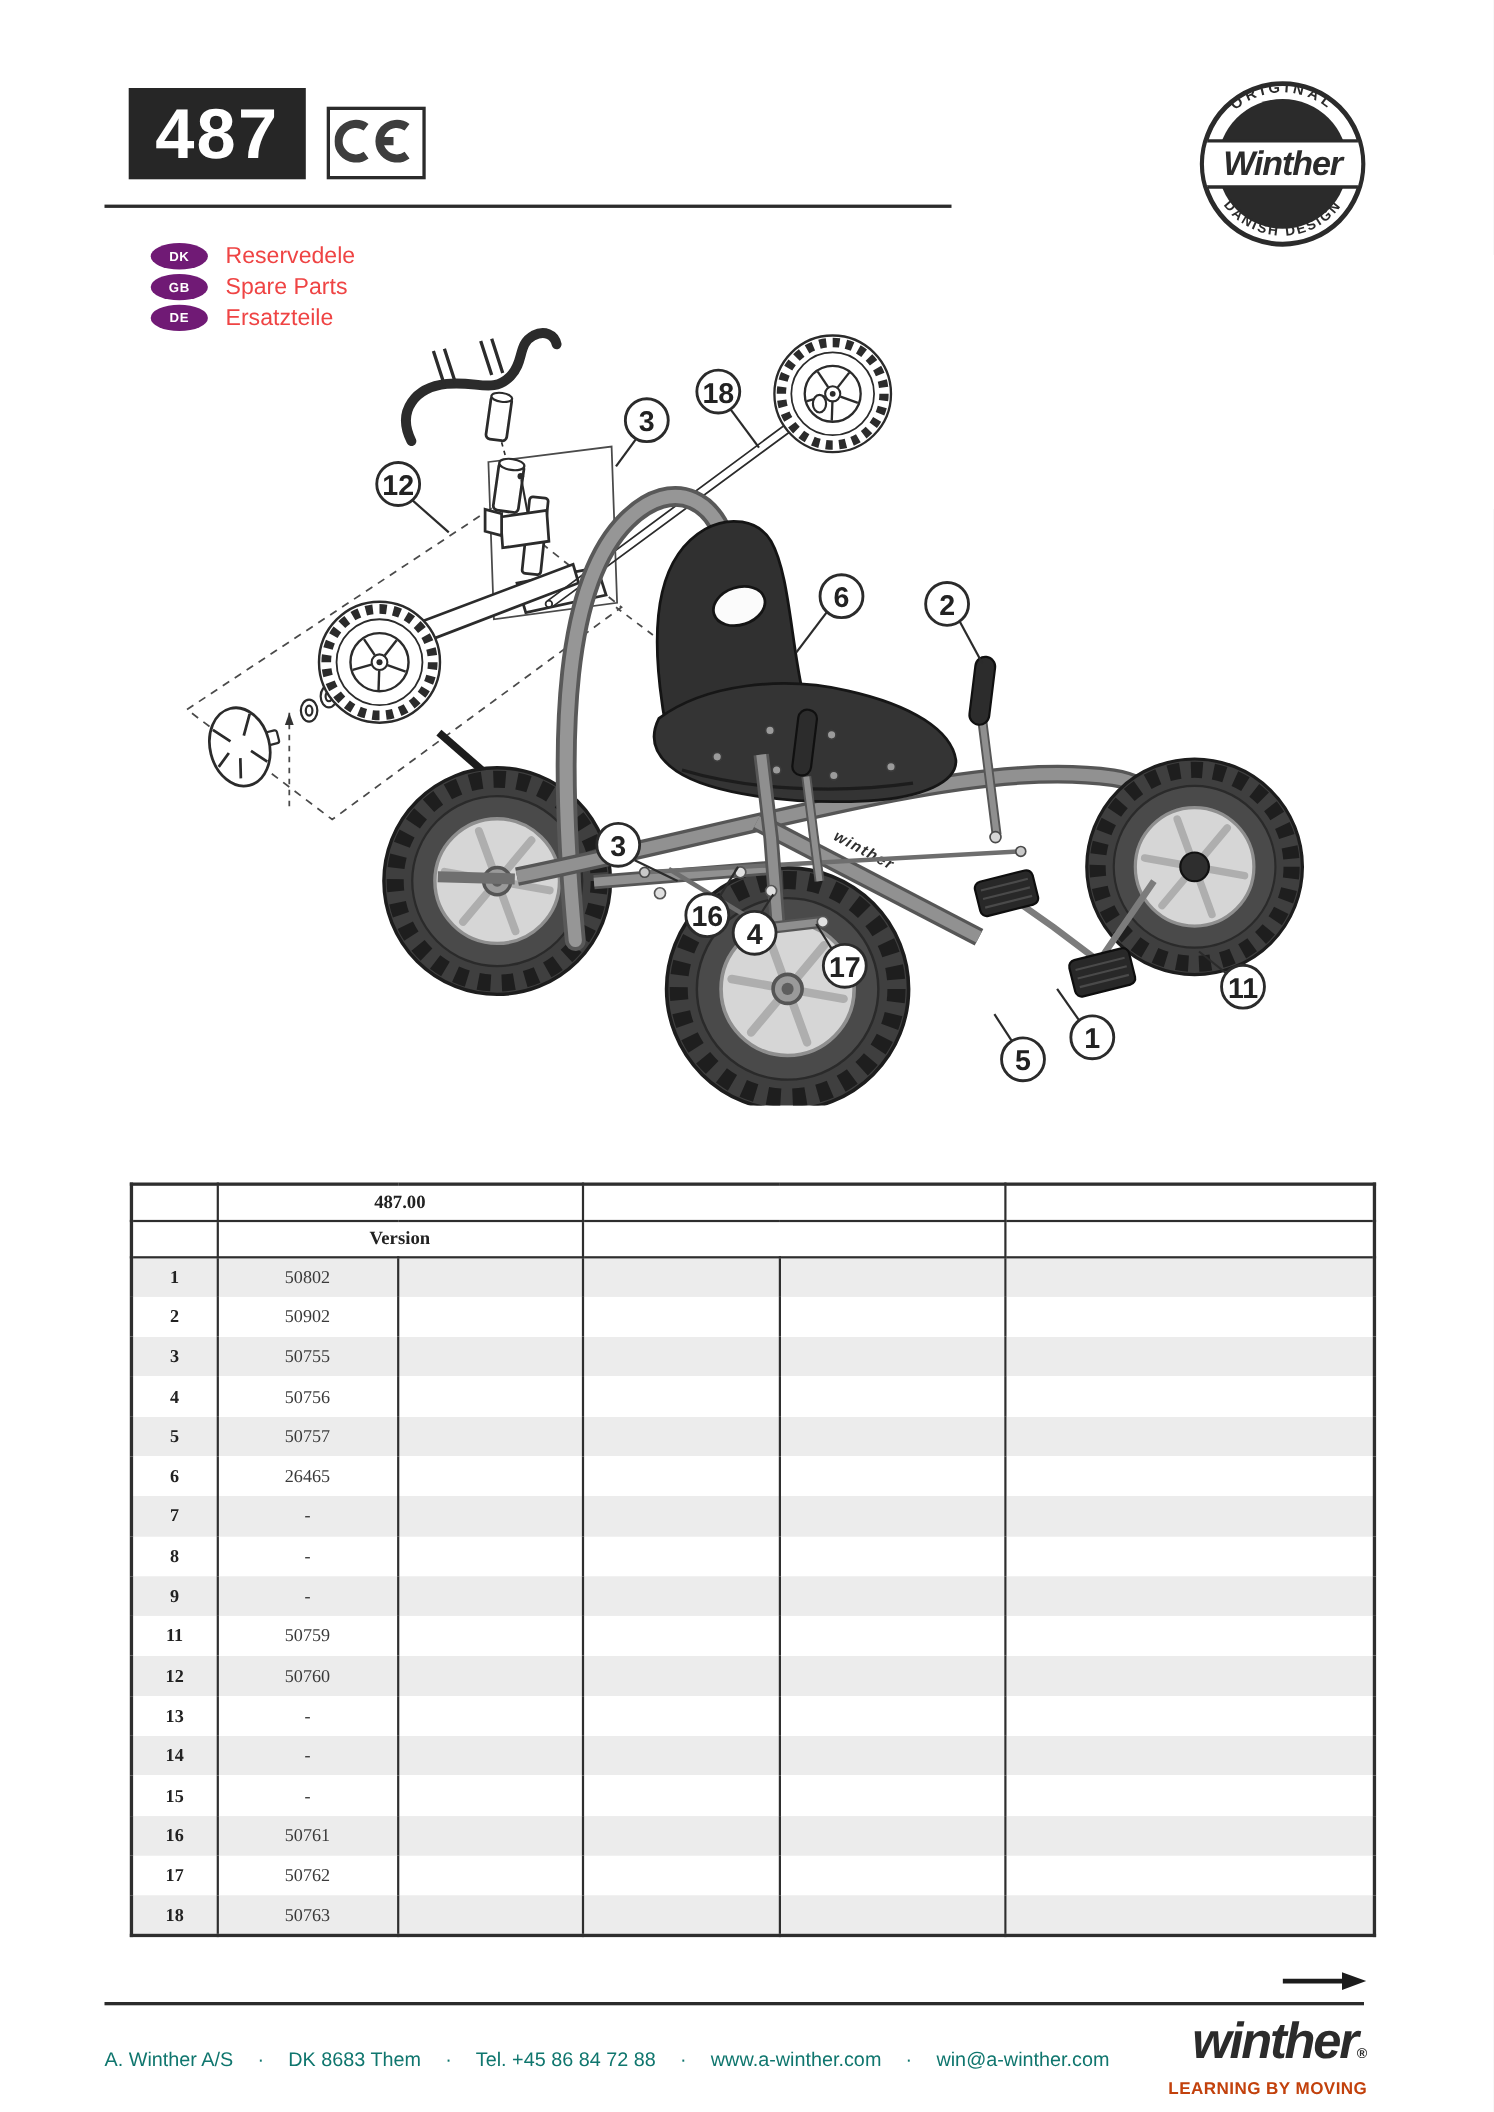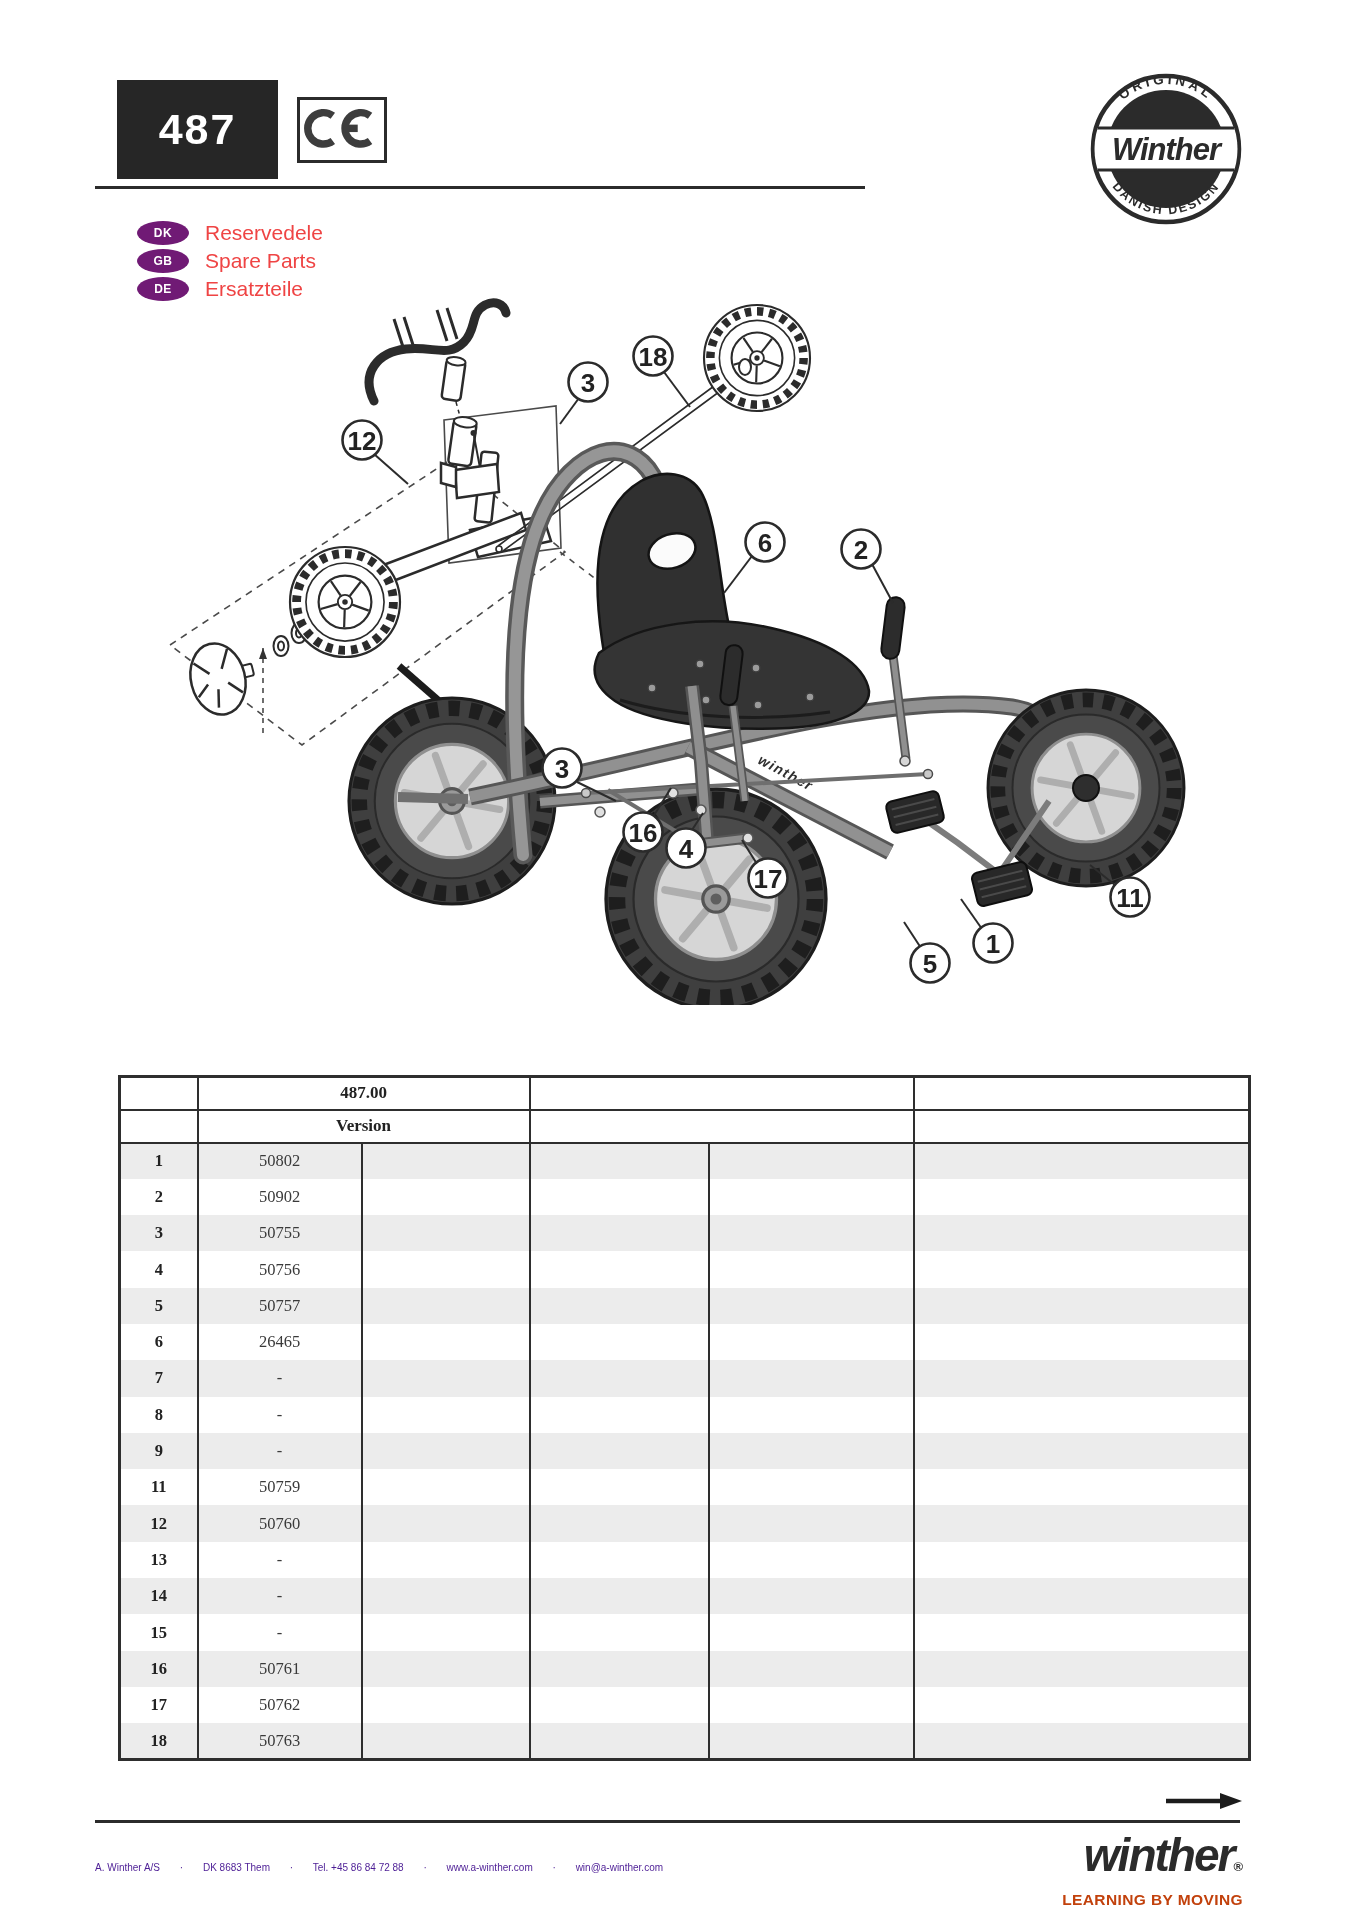--- a/index.html
+++ b/index.html
@@ -1,22 +1,22 @@
 <!DOCTYPE html>
 <html><head>
 <meta charset="utf-8">
 <style>
   * { box-sizing: border-box; margin: 0; padding: 0; }
   body { background: #e8e8e8; font-family: "Liberation Sans", sans-serif; }
   .page { position: relative; width: 1358px; height: 1920px; background: #ffffff; margin: 0 auto; overflow: hidden; color: #2b2b2b; }
 
   
-  .product-box { position: absolute; left: 117px; top: 80px; width: 161px; height: 99px;
+  .product-box { position: absolute; left: 117px; top: 80px; width: 161px; height: 83px;
     background: #262626; color: #fff; display: flex; align-items: center; justify-content: center;
-    font-size: 43px; font-weight: 600; letter-spacing: 2px; }
+    font-size: 64px; font-weight: 600; letter-spacing: 2px; }
   .ce-box { position: absolute; left: 297px; top: 97px; width: 90px; height: 66px; border: 3px solid #2b2b2b;
     display: flex; align-items: center; justify-content: center; }
   .header-rule { position: absolute; left: 95px; top: 186px; width: 770px; height: 3px; background: #2b2b2b; }
   .brand-badge { position: absolute; left: 1090px; top: 73px; width: 152px; height: 152px; }
 
   
   .lang-block { position: absolute; left: 137px; top: 221px; }
   .lang-row { display: flex; align-items: center; height: 24px; margin-bottom: 4px; }
   .lang-pill { width: 52px; height: 24px; background: #701a75; border-radius: 50%; color: #fff;
     display: flex; align-items: center; justify-content: center; font-size: 12px; font-weight: bold; letter-spacing: .5px; }
@@ -31,21 +31,21 @@
   .parts-table td { border: 2px solid #2e2e2e; text-align: center; vertical-align: middle; overflow: hidden; }
   .parts-table thead td { height: 33px; font-weight: bold; background: #fff; }
   .parts-table thead tr.pos-row td { border-bottom: 3px solid #2e2e2e; }
   .parts-table tbody td { border-top: none; border-bottom: none; height: 36.3px; font-size: 16.5px; color: #3a3a3a; }
   .parts-table tbody td.c-pos { font-weight: bold; color: #222; }
   .parts-table tbody tr:nth-child(odd) td { background: #ececec; }
 
   
   .footer-arrow { position: absolute; left: 1166px; top: 1792px; width: 78px; height: 18px; }
   .footer-rule { position: absolute; left: 95px; top: 1820px; width: 1145px; height: 3px; background: #2b2b2b; }
-  .footer-contact { position: absolute; left: 95px; top: 1862px; font-size: 10px; color: #4c1d95; white-space: nowrap; }
+  .footer-contact { position: absolute; left: 95px; top: 1862px; font-size: 18px; color: #0f766e; white-space: nowrap; }
   .footer-contact .dot { margin: 0 17px; }
   .footer-logo { position: absolute; right: 115px; top: 1832px; text-align: right; }
   .wordmark { font-size: 46px; font-weight: bold; font-style: italic; letter-spacing: -2px; color: #2b2b2b; line-height: 46px; }
   .wordmark .reg { font-size: 13px; font-style: normal; vertical-align: baseline; letter-spacing: 0; }
   .tagline { font-size: 15.5px; font-weight: bold; letter-spacing: .4px; color: #c2410c; margin-top: 1px; }
 </style>
 </head>
 <body>
 
 <div class="page">

